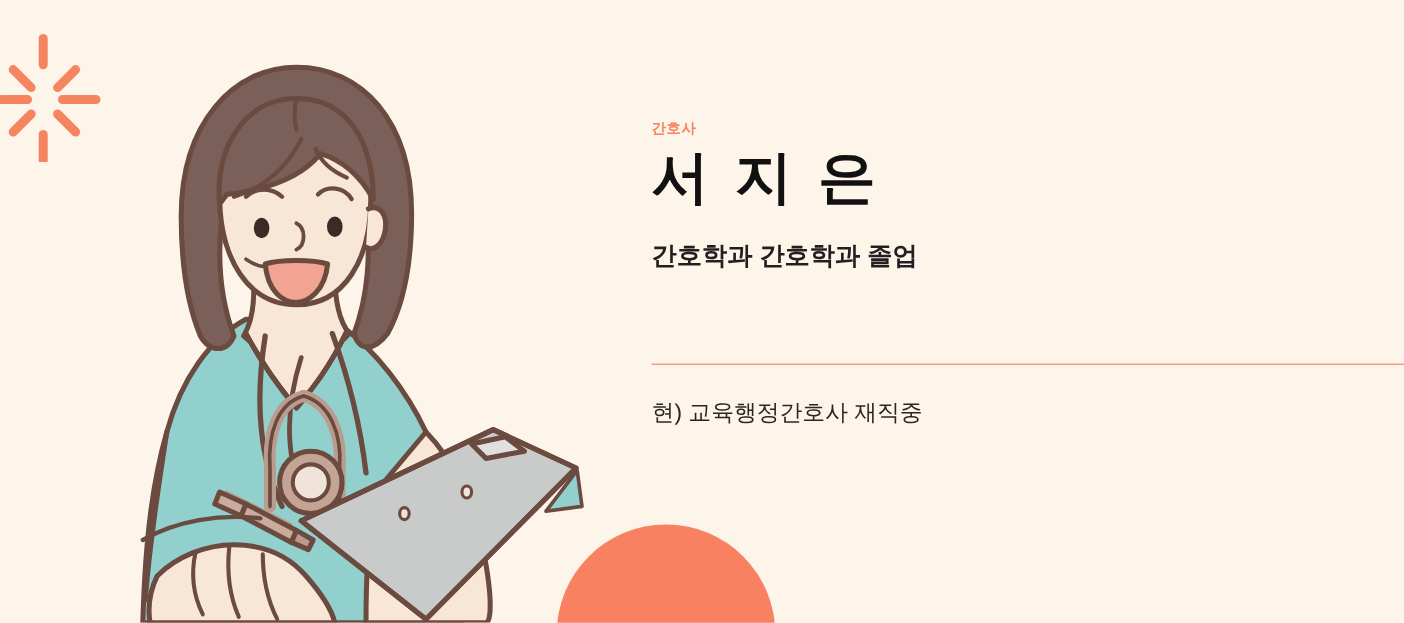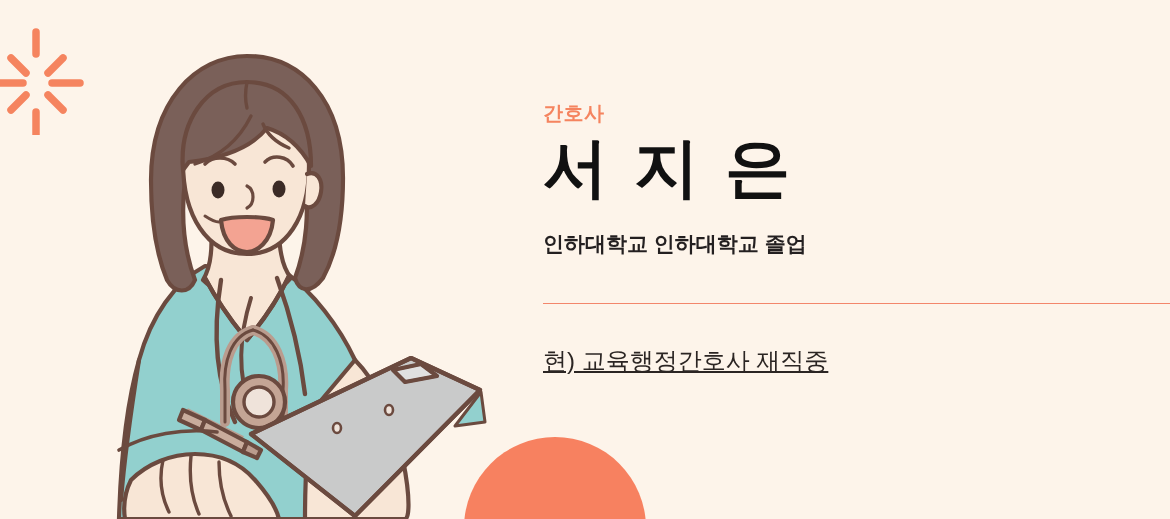--- a/index.html
+++ b/index.html
@@ -52,29 +52,29 @@
     height: 100%;
   }
   
   .info {
     position: absolute;
     left: 543px;
     top: 100px;
     width: 600px;
   }
   .role {
-    font-size: 20px;
+    font-size: 12px;
     font-weight: bold;
     color: #F5845F;
     letter-spacing: 0.5px;
     line-height: 1.3;
     margin: 0 0 6px 0;
   }
   .person-name {
-    font-size: 65px;
+    font-size: 48px;
     font-weight: bold;
     color: #111111;
     letter-spacing: 4px;
     line-height: 1.12;
     margin: 0 0 24px 0;
     white-space: nowrap;
   }
   .edu-list {
     margin: 0;
     padding: 0;
@@ -91,27 +91,26 @@
     position: absolute;
     left: 543px;
     top: 303px;
     width: 627px;
     height: 0;
     border-top: 1.5px solid #F3866B;
   }
   .current {
     position: absolute;
     left: 543px;
-    top: 344px;
-    font-size: 24px;
+    top: 332px;
+    font-size: 19px;
     font-weight: normal;
     color: #2B2523;
     line-height: 1.4;
     white-space: nowrap;
-    text-decoration: underline;
   }
 </style>
 </head>
 <body>
 
 <div class="card">
 
   <div class="sunburst">
     <svg viewBox="0 0 110 115" xmlns="http://www.w3.org/2000/svg">
       <g stroke="#F5845F" stroke-width="7.5" stroke-linecap="round">
@@ -221,21 +220,21 @@
 
         <path d="M64 420 C92 404 128 398 162 402" stroke-width="3.6"></path>
       </g>
     </svg>
   </div>
 
   <div class="info">
     <div class="role">간호사</div>
     <h1 class="person-name">서 지 은</h1>
     <ul class="edu-list">
-      <li class="edu-item">인하대학교 인하대학교 졸업</li>
+      <li class="edu-item">간호학과 간호학과 졸업</li>
     </ul>
   </div>
 
   <div class="divider"></div>
 
   <div class="current">현) 교육행정간호사 재직중</div>
 
 </div>
 
 </body></html>

